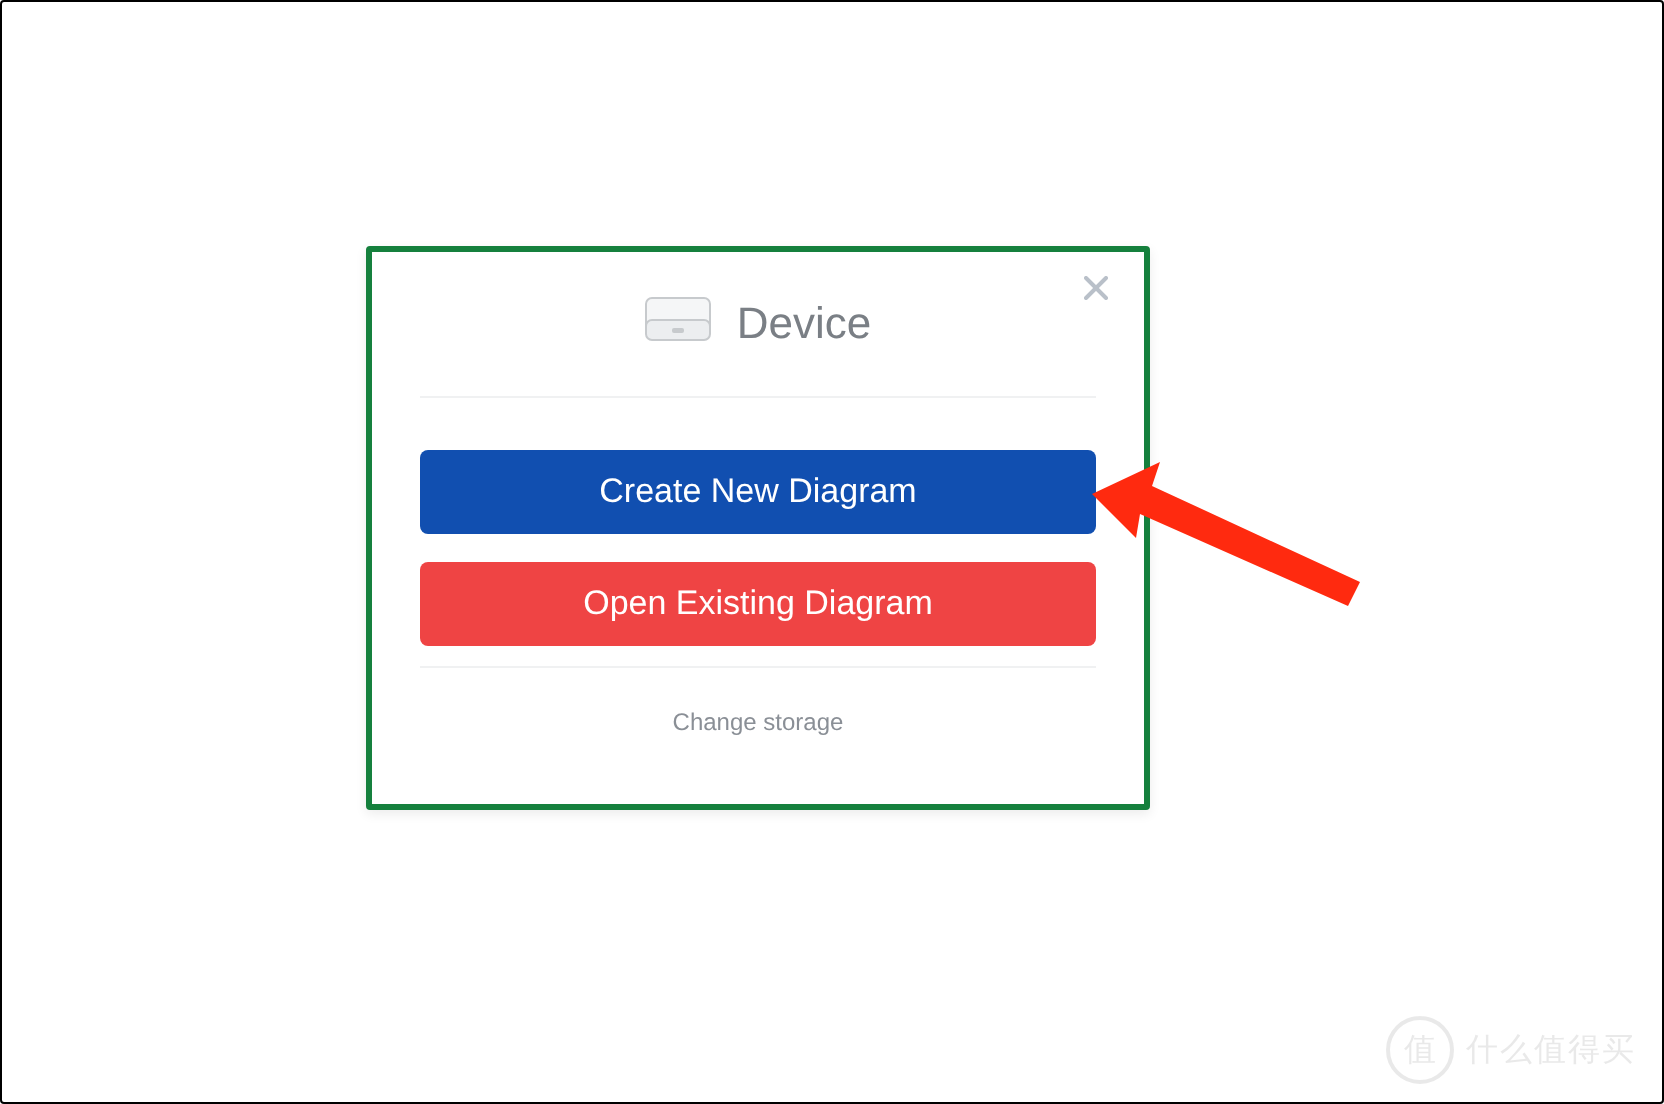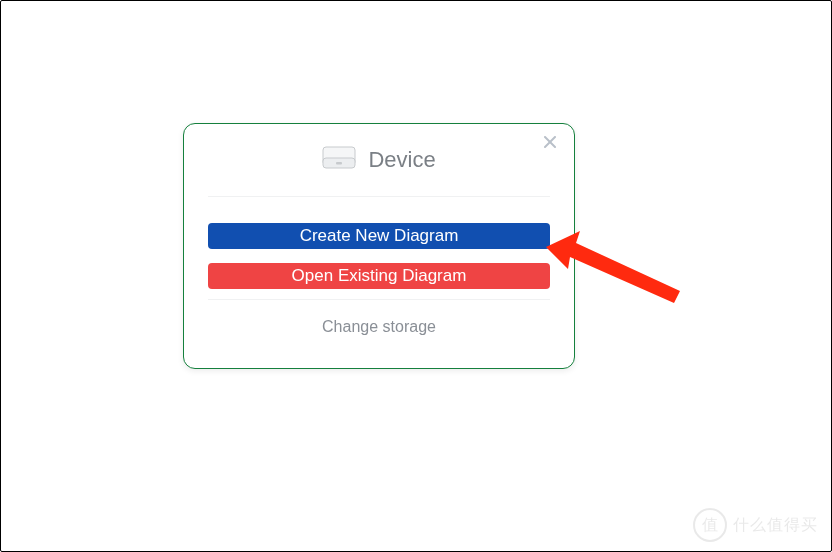--- a/index.html
+++ b/index.html
@@ -17,22 +17,22 @@
       border: 1px solid #000;
       border-radius: 2px;
       pointer-events: none;
     }
     .dialog {
       position: absolute;
       left: 183px;
       top: 123px;
       width: 392px;
       background: #fff;
-      border: 1px solid #15803d;
-      border-radius: 12px;
+      border: 3px solid #15803d;
+      border-radius: 2px;
       box-shadow: 0 2px 6px rgba(0,0,0,0.08);
       padding: 0 0 10px 0;
     }
     .dialog-header {
       position: relative;
       height: 72px;
       display: flex;
       align-items: center;
       justify-content: center;
       gap: 10px;
@@ -62,40 +62,40 @@
       background: #f0f1f2;
       margin: 0 24px;
     }
     .body-section {
       padding: 26px 24px 10px 24px;
     }
     .btn {
       display: flex;
       align-items: center;
       justify-content: center;
-      height: 26px;
+      height: 42px;
       border-radius: 4px;
       font-size: 17px;
       color: #fff;
       cursor: pointer;
       user-select: none;
     }
     .btn-primary-dark {
       background: #114fb0;
     }
     .btn-primary {
       background: #ef4444;
     }
     .btn + .btn { margin-top: 14px; }
     .footer-section {
       padding: 18px 24px 22px 24px;
       text-align: center;
     }
     .change-storage {
-      font-size: 16px;
+      font-size: 12px;
       color: #8a8f96;
       cursor: pointer;
     }
     .arrow {
       position: absolute;
       left: 540px;
       top: 225px;
       pointer-events: none;
     }
     .watermark {

